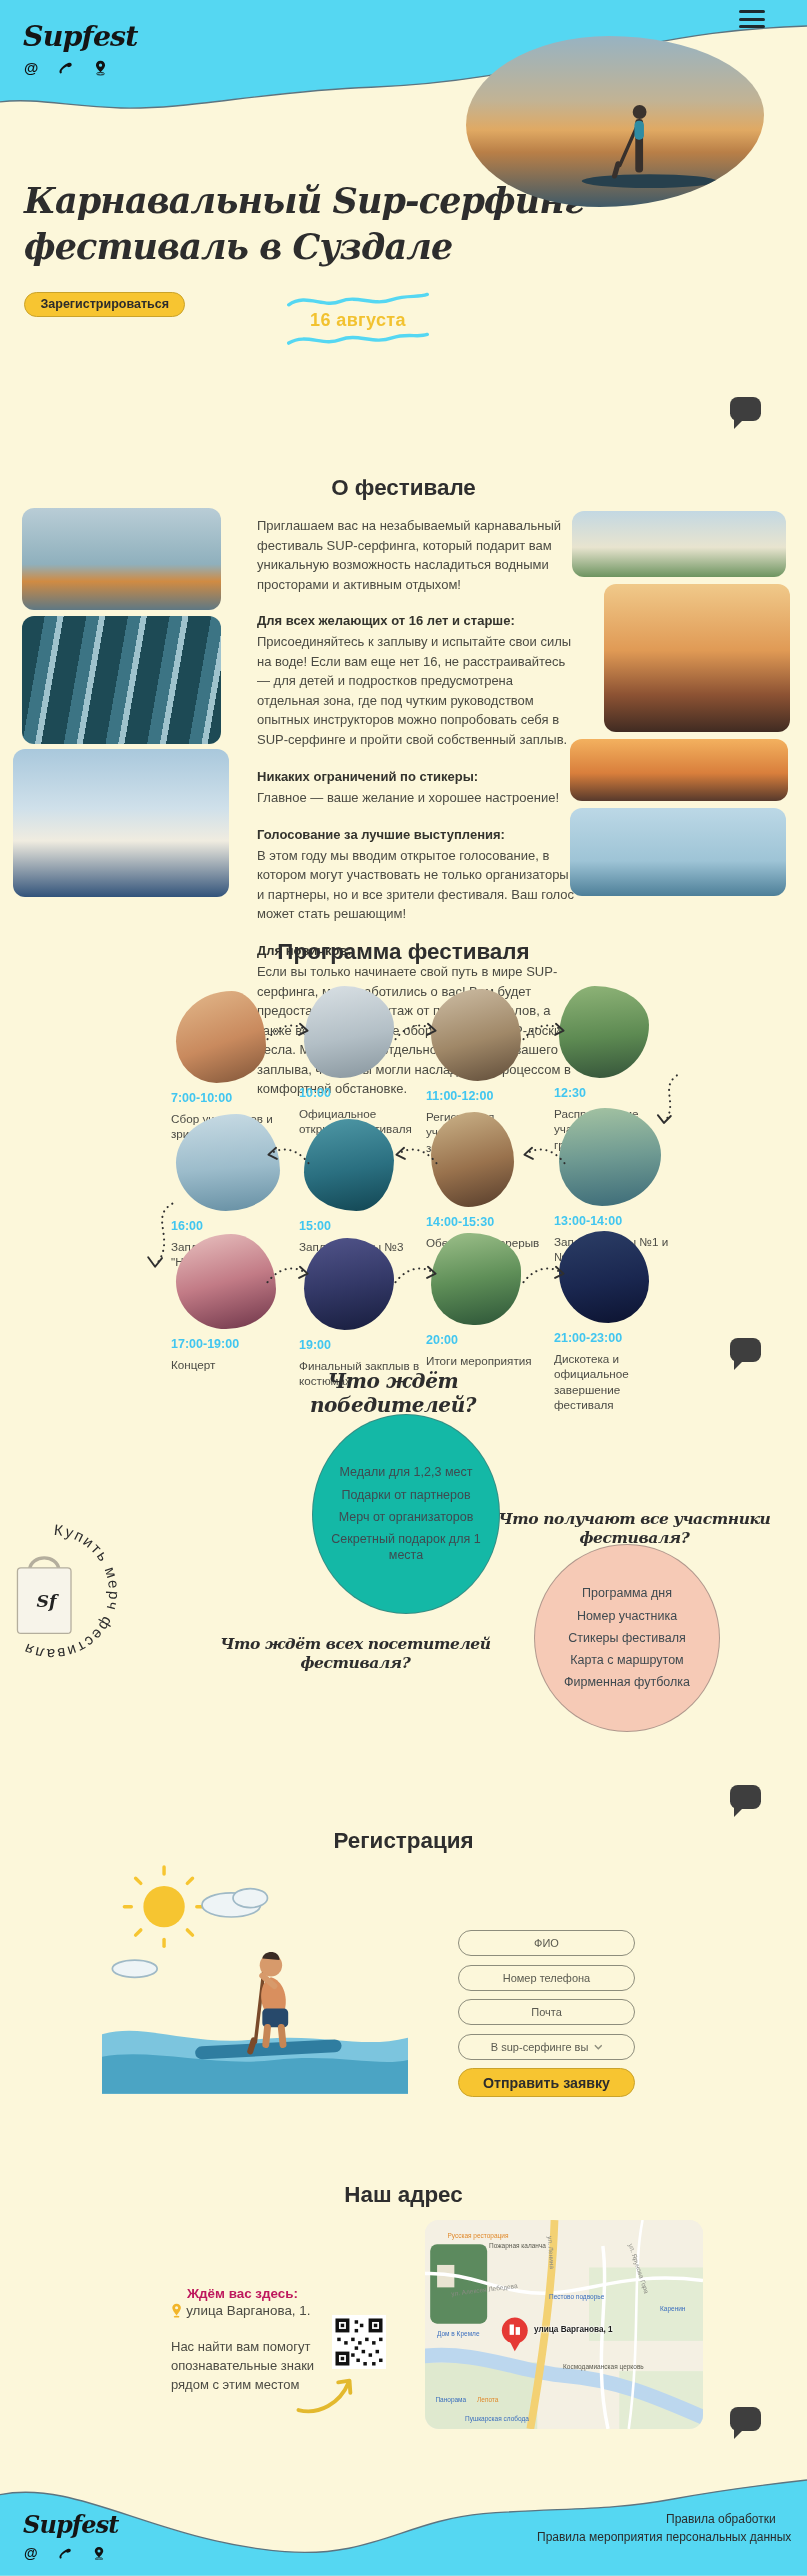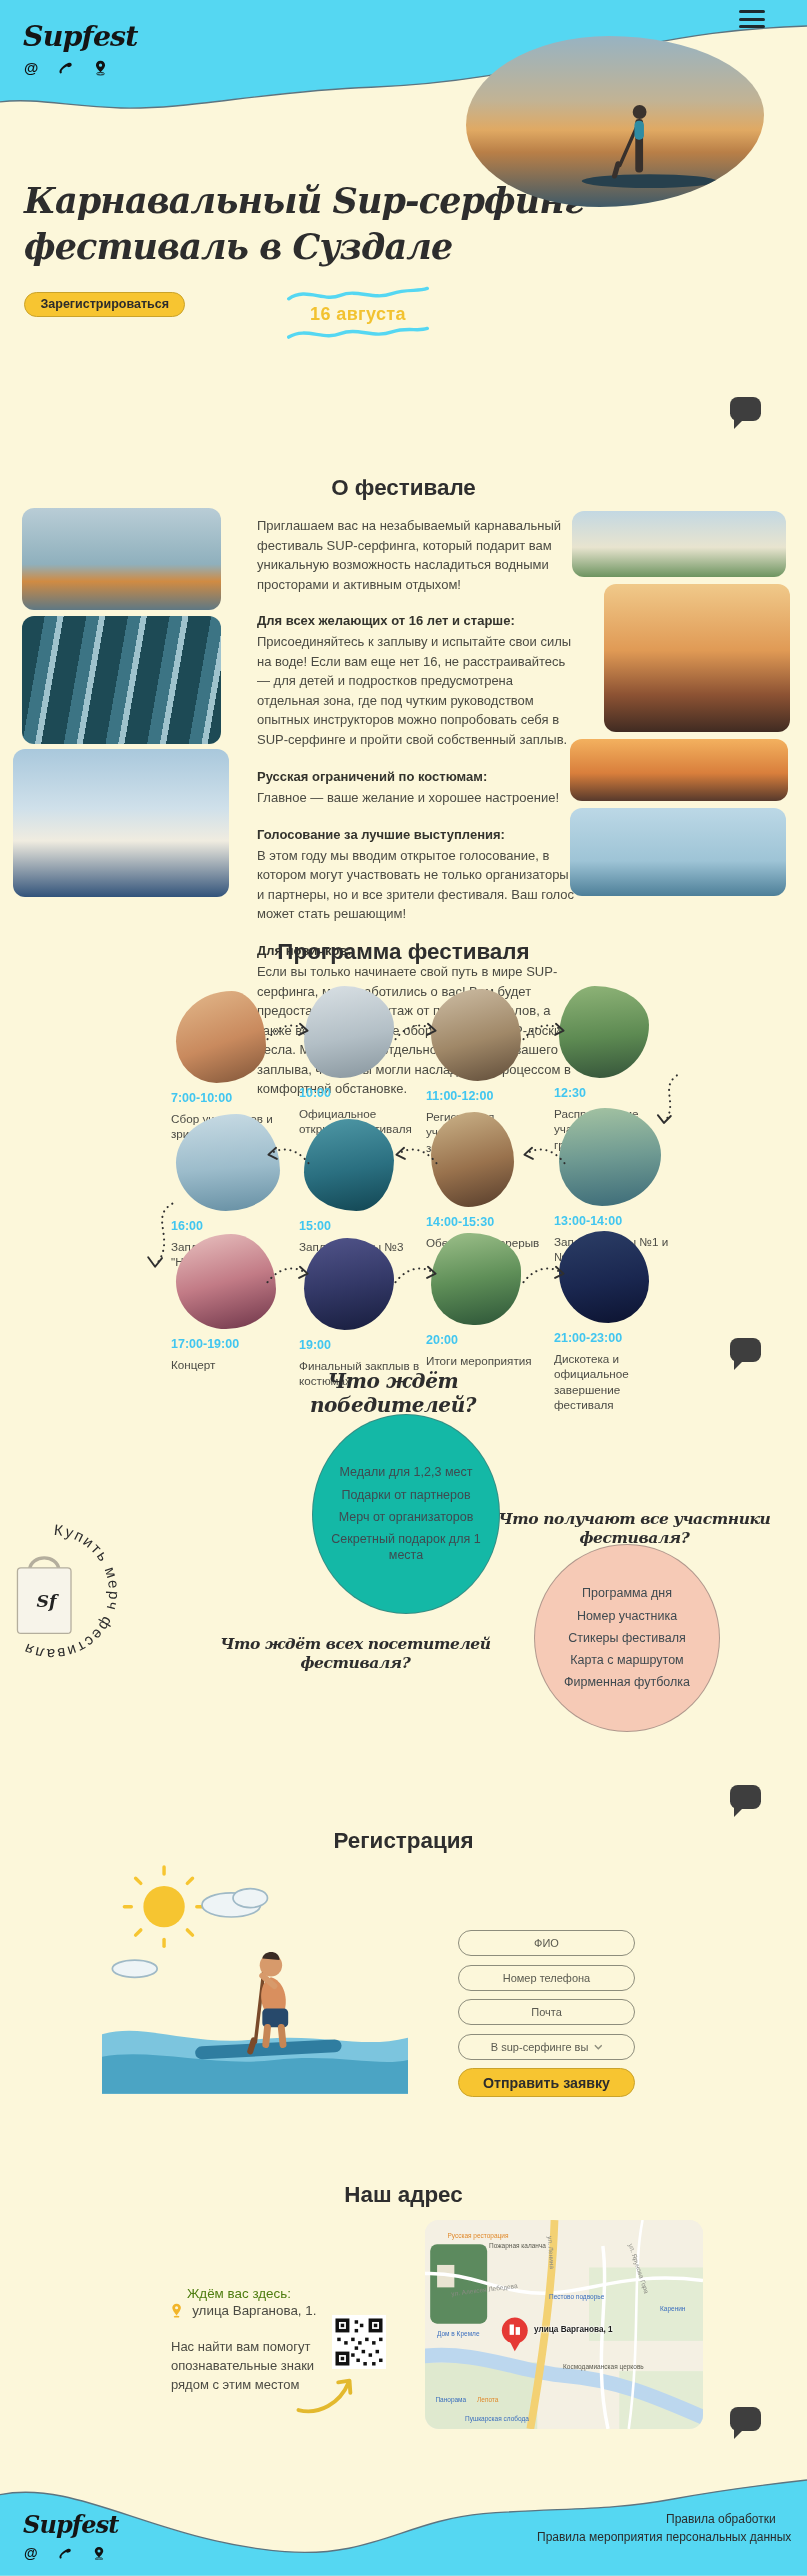--- a/index.html
+++ b/index.html
@@ -53,21 +53,21 @@
   
   .field{position:absolute;width:177px;height:26px;border:1.3px solid #8d8d7c;border-radius:14px;
          background:transparent;text-align:center;font-size:11px;color:#5a5a50;
          font-family:"Liberation Sans",sans-serif;box-sizing:border-box;}
   input.field::placeholder{color:#5a5a50;opacity:1;}
   .field-div{display:flex;align-items:center;justify-content:center;gap:5.2px;}
   .submit{position:absolute;width:177px;height:29px;background:#f7c531;border:1.3px solid #caa32a;
          border-radius:15.5px;font-weight:bold;font-size:14.2px;color:#2c2c2c;cursor:pointer;
          font-family:"Liberation Sans",sans-serif;}
   
-  .addr-label{font-weight:normal;font-size:13.4px;color:#4d7c0f;}
+  .addr-label{font-weight:bold;font-size:13.4px;color:#be185d;}
   .addr-note{font-size:13px;line-height:1.45;color:#4b4b43;}
   .map{position:absolute;left:425px;top:2220px;width:278px;height:209px;border-radius:14px;
        overflow:hidden;background:#f2eee1;cursor:pointer;}
   .mlabel{position:absolute;font-size:6.5px;color:#3c6fbe;white-space:nowrap;}
   .mlabel.street{color:#8a8a84;}
   .mlabel.poi-or{color:#e08a2d;}
   .mlabel.dark{color:#5b5b50;}
   .marker-label{position:absolute;font-size:8.2px;font-weight:bold;color:#1d1d1d;
        text-shadow:0 0 2.6px #fff,0 0 2.6px #fff;white-space:nowrap;}
   
@@ -102,21 +102,21 @@
       <span></span>
       <span></span>
   </div>
 
   <div class="abs hero-title" style="left:24px;top:178px">
     <div>Карнавальный Sup-серфинг</div>
     <div>фестиваль в Суздале</div>
   </div>
   <button class="abs btn-yellow" style="left:24px;top:292px">Зарегистрироваться</button>
 
-  <div class="abs" style="left:287px;top:285px;width:142px">
+  <div class="abs" style="left:287px;top:291px;width:142px">
     <svg width="142" height="19" viewBox="0 0 165 22">
       <path d="M2 16 C22 2 42 20 62 12 C82 4 100 18 122 10 C140 4 152 8 163 4" fill="none" stroke="#55d7f2" stroke-width="4" stroke-linecap="round"></path>
       </svg>
     <div class="date-badge">16 августа</div>
     <svg width="142" height="19" viewBox="0 0 165 22">
       <path d="M2 14 C22 2 42 18 62 10 C82 2 100 16 122 8 C140 2 152 8 163 4" fill="none" stroke="#55d7f2" stroke-width="4" stroke-linecap="round"></path>
       </svg>
   </div>
 
   <div class="abs hero-blob" style="left:466px;top:36px">
@@ -146,21 +146,21 @@
   <div class="photo" style="left:570px;top:739px;width:218px;height:62px;background:linear-gradient(180deg,#f3b15f 0%,#d97f3c 55%,#57392c 100%)"></div>
   <div class="photo" style="left:570px;top:808px;width:216px;height:88px;background:linear-gradient(180deg,#bcd8e6 0%,#9ec4d6 60%,#4d7f98 100%)"></div>
 
   <div class="about-col" style="top:516px">
     <p>Приглашаем вас на незабываемый карнавальный фестиваль SUP-серфинга, который подарит вам уникальную возможность насладиться водными просторами и активным отдыхом!</p>
     <p>
       <span class="bt" style="display:block">Для всех желающих от 16 лет и старше:</span>
       <span>Присоединяйтесь к заплыву и испытайте свои силы на воде! Если вам еще нет 16, не расстраивайтесь — для детей и подростков предусмотрена отдельная зона, где под чутким руководством опытных инструкторов можно попробовать себя в SUP-серфинге  и пройти свой собственный заплыв.</span>
     </p>
     <p>
-      <span class="bt" style="display:block">Русская ограничений по костюмам:</span>
+      <span class="bt" style="display:block">Никаких ограничений по стикеры:</span>
       <span>Главное — ваше желание и хорошее настроение!</span>
     </p>
     <p>
       <span class="bt" style="display:block">Голосование за лучшие выступления:</span>
       <span>В этом году мы вводим открытое голосование, в котором могут участвовать не только организаторы и партнеры, но и все зрители фестиваля. Ваш голос может стать решающим!</span>
     </p>
     <p>
       <span class="bt" style="display:block">Для новичков:</span>
       <span>Если вы только начинаете свой путь в мире SUP-серфинга, мы позаботились о вас! Вам будет предоставлен инструктаж от профессионалов, а также все необходимое оборудование: SUP-доски и весла. Мы выделим отдельное время для вашего заплыва, чтобы вы могли насладиться процессом в комфортной обстановке.</span>
     </p>
@@ -352,21 +352,21 @@
     <span>В sup-серфинге вы</span>
     <svg width="8.6" height="6" viewBox="0 0 10 7">
         <path d="M1 1.5 L5 5.5 L9 1.5" fill="none" stroke="#8d8d7c" stroke-width="1.6"></path>
       </svg>
   </div>
   <button class="submit" style="left:458px;top:2068px">Отправить заявку</button>
 
   <div class="h2" style="top:2182px">Наш адрес</div>
 
   <div class="abs addr-label" style="left:187px;top:2286px">Ждём вас здесь:</div>
-  <div class="abs" style="left:171px;top:2303px;display:flex;align-items:center;gap:10px">
+  <div class="abs" style="left:171px;top:2303px;display:flex;align-items:center;gap:4px">
     <svg width="11.2" height="14.7" viewBox="0 0 13 17">
         <path d="M6.5 0.8 C3.6 0.8 1.5 3 1.5 5.6 C1.5 8.8 6.5 14.5 6.5 14.5 C6.5 14.5 11.5 8.8 11.5 5.6 C11.5 3 9.4 0.8 6.5 0.8 Z M6.5 7.3 A1.8 1.8 0 1 1 6.5 3.7 A1.8 1.8 0 0 1 6.5 7.3 Z" fill="#f2b52a"></path>
         <ellipse cx="6.5" cy="15.8" rx="3.4" ry="1" fill="#f2b52a"></ellipse>
       </svg>
     <span style="font-size:13.4px;color:#4b4b43">улица Варганова, 1.</span>
   </div>
   <div class="abs addr-note" style="left:171px;top:2338px;width:147px">Нас найти вам помогут опознавательные знаки рядом с этим местом</div>
 
   <svg class="abs" style="left:332px;top:2315px" width="54" height="54" viewBox="0 0 62 62">
     <rect width="62" height="62" fill="#fff"></rect>

